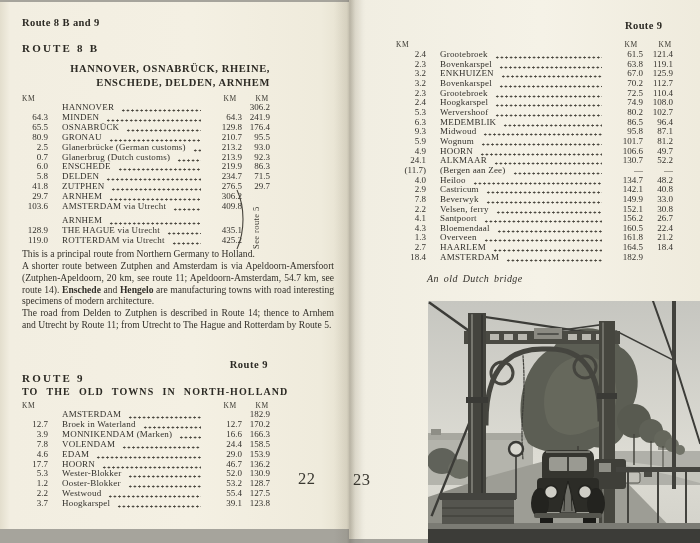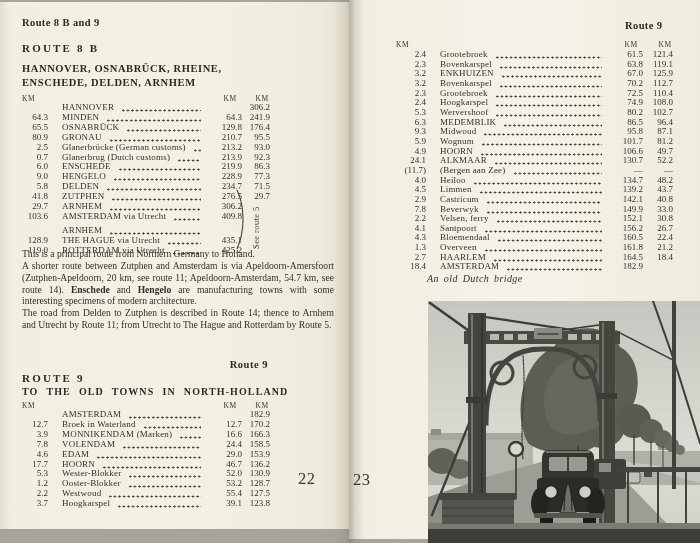--- a/index.html
+++ b/index.html
@@ -11,21 +11,21 @@
     background:linear-gradient(90deg,#e3decd 0,#f2eee1 10px,#f4f0e3 55%,#efebdc 92%,#e4dfcd 100%);}
   #right-page{left:349px;top:0;width:351px;height:539px;
     background:linear-gradient(90deg,#ddd8c7 0,#f1eee2 14px,#f5f2e7 55%,#efebdd 100%);}
   #gutter{position:absolute;left:334px;top:0;width:32px;height:543px;z-index:3;pointer-events:none;
     background:linear-gradient(90deg,rgba(0,0,0,0) 0%,rgba(80,74,58,0.10) 40%,rgba(55,50,40,0.22) 50%,rgba(0,0,0,0.05) 66%,rgba(0,0,0,0) 100%);}
   .abs{position:absolute;}
   .b{font-weight:bold;}
   .run-head{font-size:10.5px;font-weight:bold;letter-spacing:0.4px;color:#2c2a24;}
   .sec{position:absolute;}
   .title-center{font-weight:bold;font-size:11px;letter-spacing:2.2px;color:#2c2a24;}
-  .subtitle{text-align:left;font-weight:bold;font-size:10.5px;letter-spacing:0.6px;line-height:13.5px;color:#2c2a24;}
+  .subtitle{text-align:right;font-weight:bold;font-size:10.5px;letter-spacing:0.6px;line-height:13.5px;color:#2c2a24;}
   .subtitle-wide{text-align:center;font-weight:bold;font-size:10px;letter-spacing:1.1px;word-spacing:4.5px;white-space:nowrap;color:#2c2a24;}
   .khead{display:flex;font-size:7.5px;line-height:9px;letter-spacing:0.7px;color:#3a3831;}
   .kh-l{width:26px;text-align:left;}
   .kh-sp{flex:1;}
   .kh-1{width:36px;text-align:right;padding-right:4px;}
   .kh-2{width:26px;text-align:right;padding-right:1px;margin-left:2px;}
   .t2 .kh-l{width:30px;} .t2 .kh-1{width:36px;} .t2 .kh-2{width:28px;}
   .trow{display:flex;font-size:9px;line-height:9.9px;}
   .t2 .trow{line-height:9.65px;}
   .c-dist{width:26px;text-align:right;flex:none;}
@@ -121,27 +121,20 @@
           </div>
 
           <div class="trow">
             <span class="c-dist">6.0</span>
             <span class="c-name">ENSCHEDE</span>
             <span class="c-dots"></span>
             <span class="c-km1">219.9</span>
             <span class="c-km2">86.3</span>
           </div>
 
-          <div class="trow">
-            <span class="c-dist">9.0</span>
-            <span class="c-name">HENGELO</span>
-            <span class="c-dots"></span>
-            <span class="c-km1">228.9</span>
-            <span class="c-km2">77.3</span>
-          </div>
 
           <div class="trow">
             <span class="c-dist">5.8</span>
             <span class="c-name">DELDEN</span>
             <span class="c-dots"></span>
             <span class="c-km1">234.7</span>
             <span class="c-km2">71.5</span>
           </div>
 
           <div class="trow">
@@ -197,21 +190,21 @@
         </div>
     </div>
 
     <svg class="abs" style="left:235px;top:187px;" width="12" height="62">
       <path d="M2,1 C10,18 10,42 2,60" fill="none" stroke="#45423a" stroke-width="1.1"></path>
     </svg>
     <div class="side-note">See route 5</div>
 
     <div class="sec paras" style="left:22px;top:246px;width:312px;">
       <p>This is a principal route from Northern Germany to Holland.</p>
-      <p><span>A shorter route between Zutphen and Amsterdam is via Apeldoorn-Amersfoort (Zutphen-Apeldoorn, 20 km, see route 11; Apeldoorn-Amsterdam, 54.7 km, see route 14). </span><span class="b">Enschede</span><span> and </span><span class="b">Hengelo</span><span> are manufacturing towns with some interesting specimens of modern architecture.</span></p>
+      <p><span>A shorter route between Zutphen and Amsterdam is via Apeldoorn-Amersfoort (Zutphen-Apeldoorn, 20 km, see route 11; Apeldoorn-Amsterdam, 54.7 km, see route 14). </span><span class="b">Enschede</span><span> and </span><span class="b">Hengelo</span><span> are manufacturing towns with road interesting specimens of modern architecture.</span></p>
       <p>The road from Delden to Zutphen is described in Route 14; thence to Arnhem and Utrecht by Route 11; from Utrecht to The Hague and Rotterdam by Route 5.</p>
     </div>
 
     <div class="sec" style="left:22px;top:357px;width:248px;">
       <div class="corner-ref">Route 9</div>
       <div class="title-center" style="margin-top:2px;">ROUTE 9</div>
       <div class="subtitle-wide" style="margin-top:2px;">TO THE OLD TOWNS IN NORTH-HOLLAND</div>
 
       <div class="khead" style="margin-top:4px;">
         <span class="kh-l">KM</span>
@@ -426,27 +419,20 @@
           </div>
 
           <div class="trow">
             <span class="c-dist">4.0</span>
             <span class="c-name">Heiloo</span>
             <span class="c-dots"></span>
             <span class="c-km1">134.7</span>
             <span class="c-km2">48.2</span>
           </div>
 
-          <div class="trow">
-            <span class="c-dist">4.5</span>
-            <span class="c-name">Limmen</span>
-            <span class="c-dots"></span>
-            <span class="c-km1">139.2</span>
-            <span class="c-km2">43.7</span>
-          </div>
 
           <div class="trow">
             <span class="c-dist">2.9</span>
             <span class="c-name">Castricum</span>
             <span class="c-dots"></span>
             <span class="c-km1">142.1</span>
             <span class="c-km2">40.8</span>
           </div>
 
           <div class="trow">

